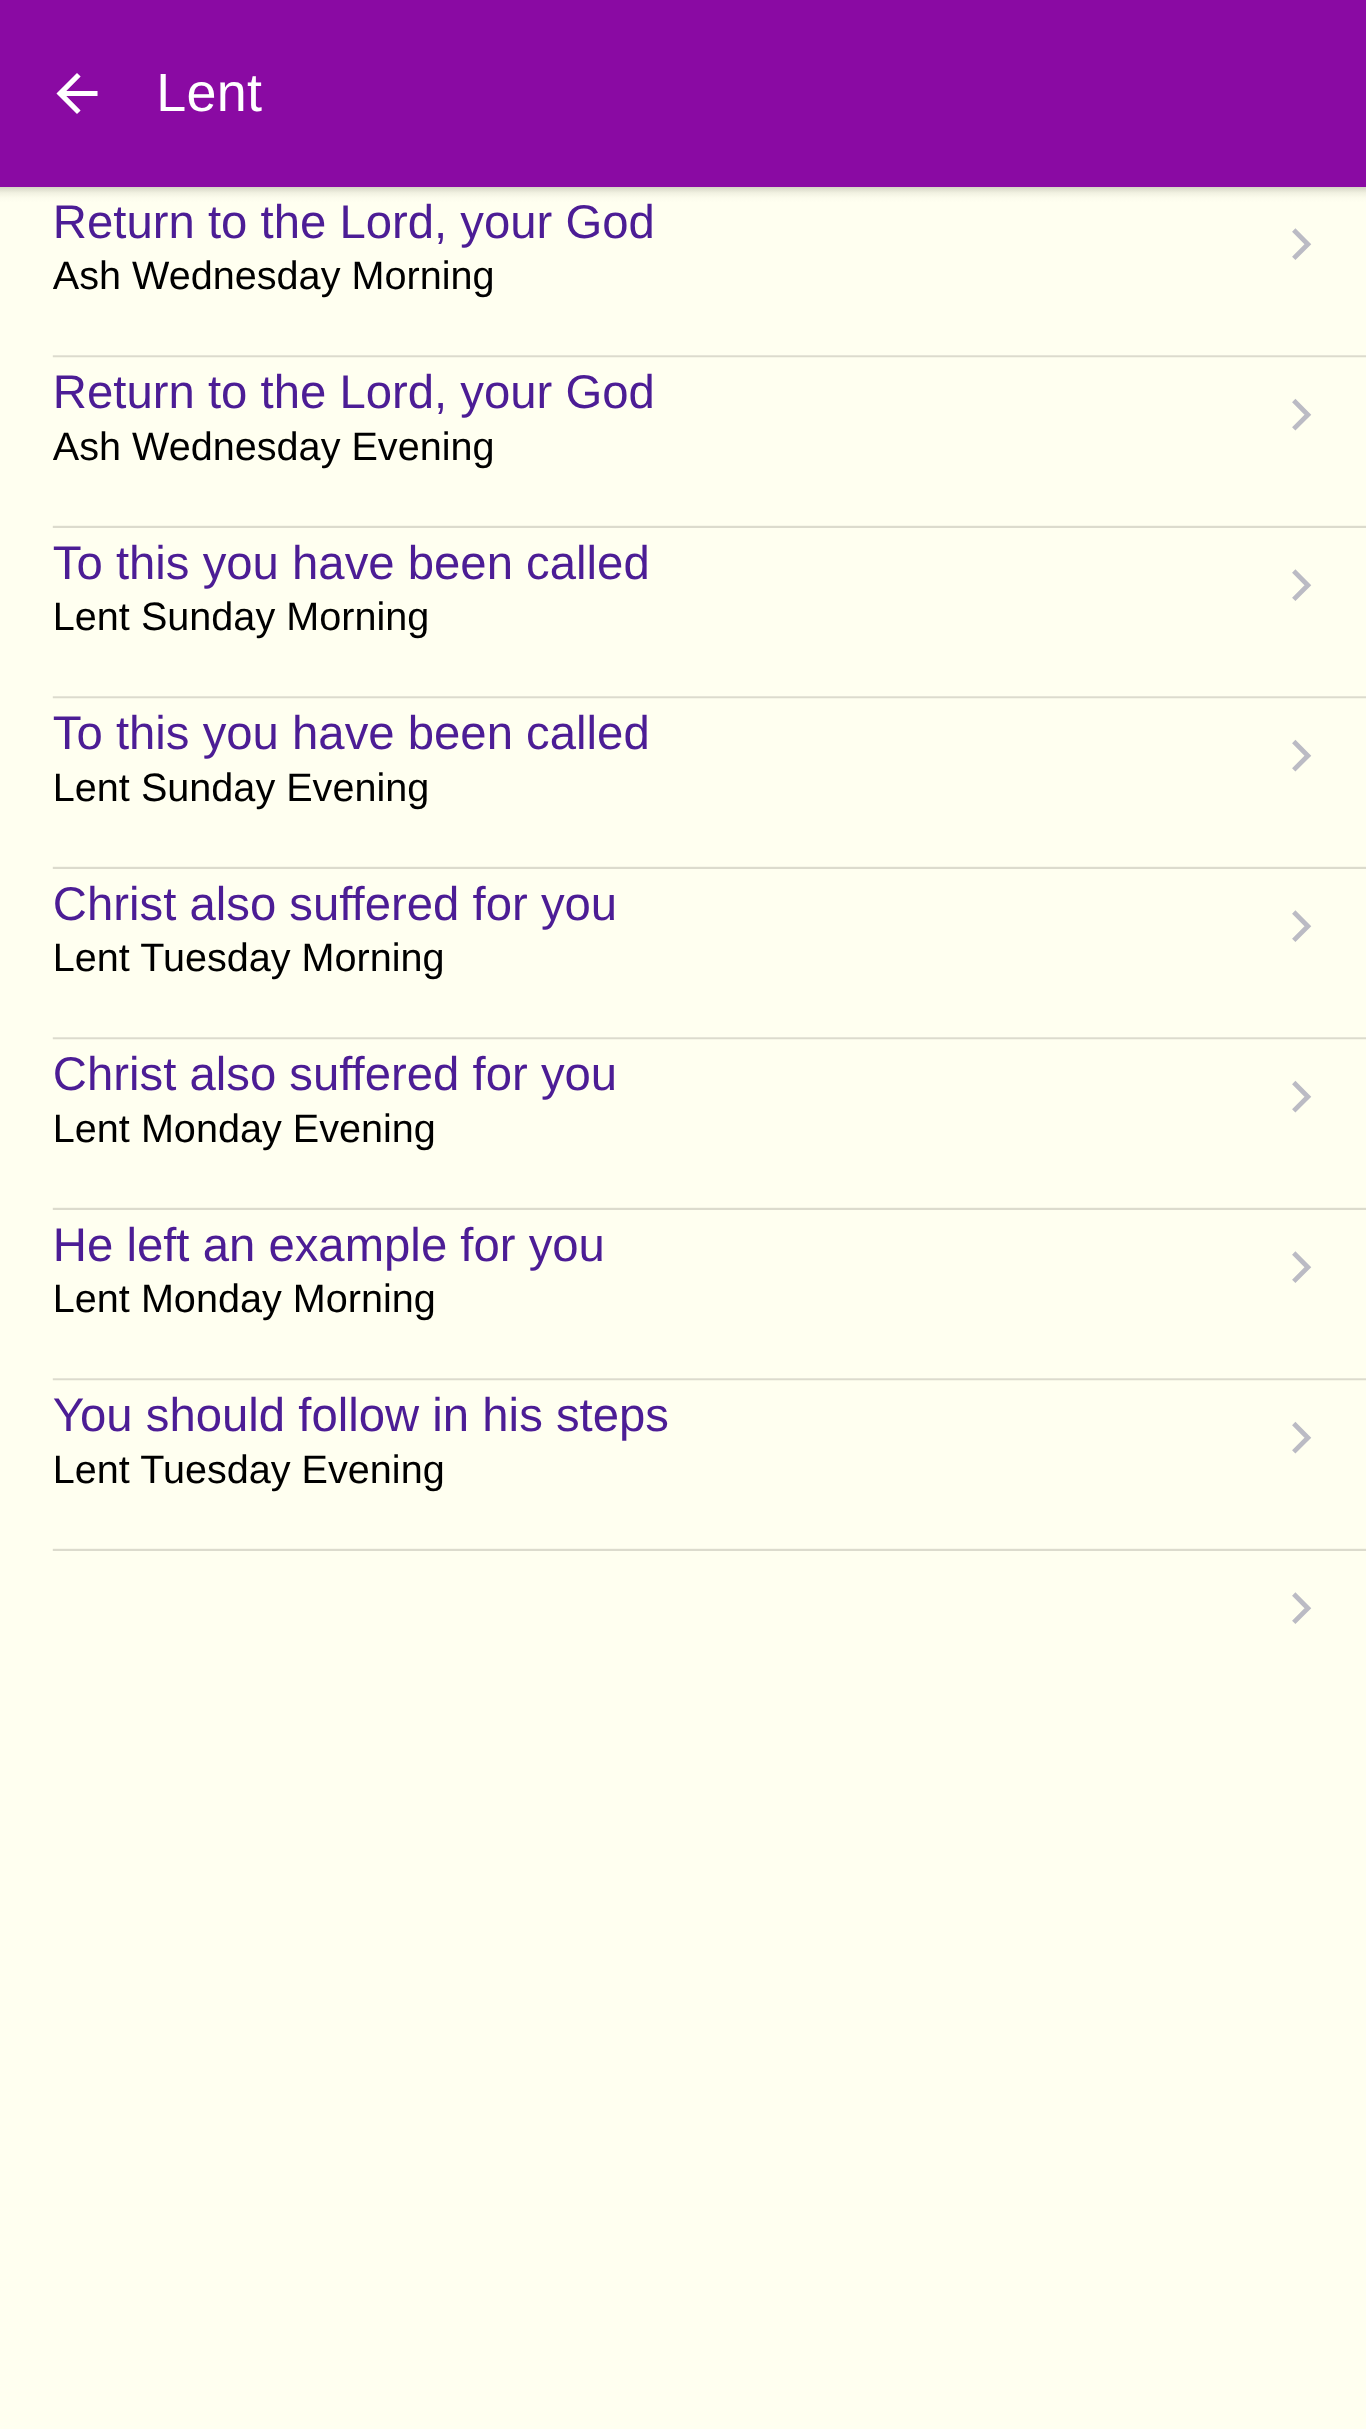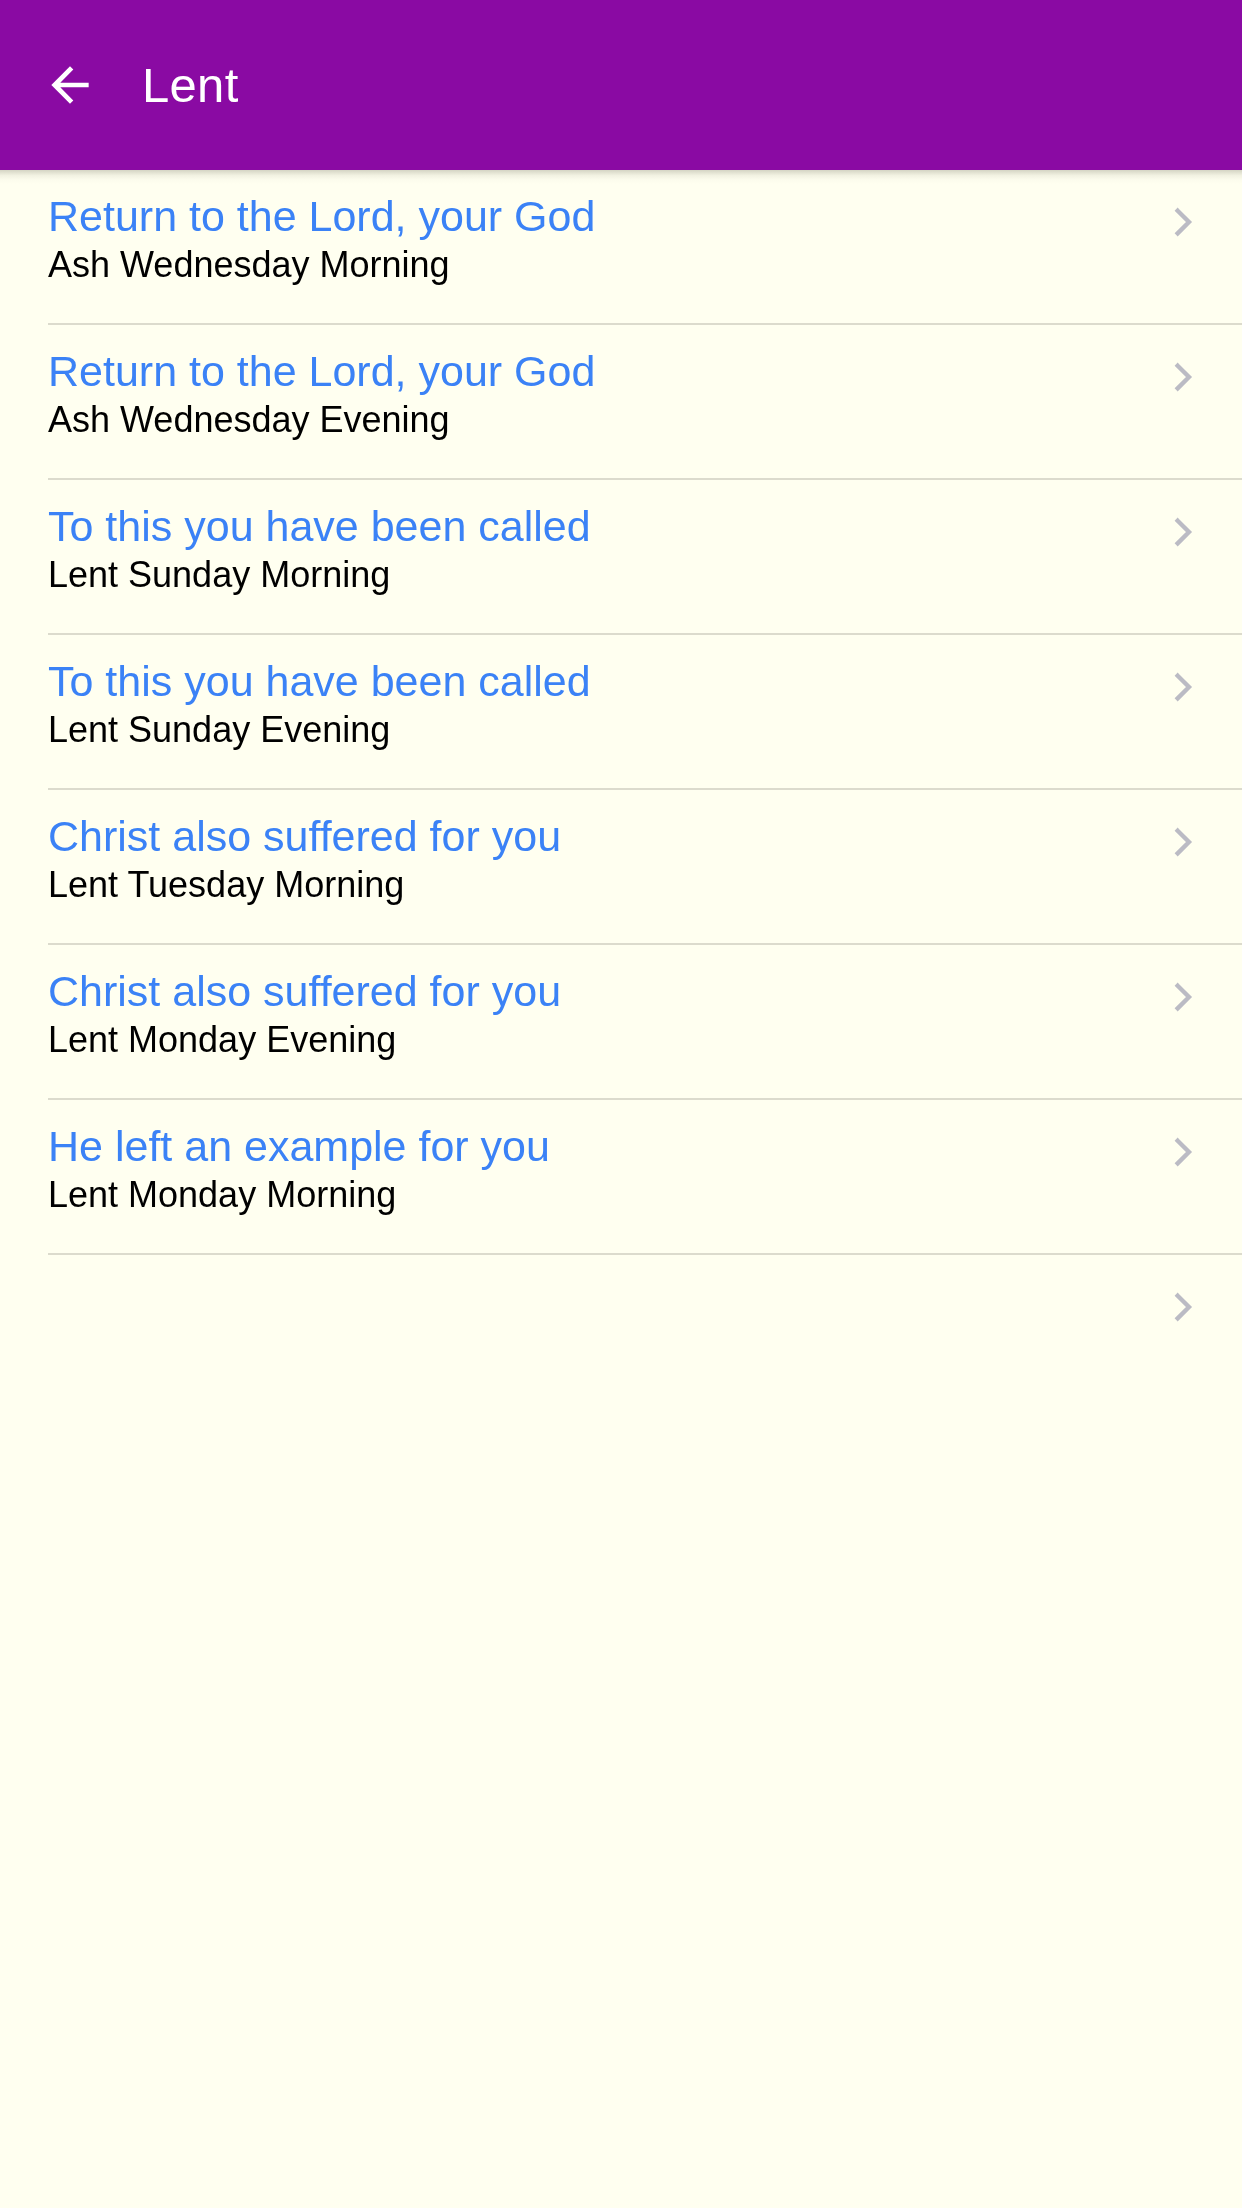--- a/index.html
+++ b/index.html
@@ -95,24 +95,24 @@
   }
 
   .row-text {
     position:absolute;
     left:48px;
     top:0;
     right:110px;
   }
 
   .row-title {
-    margin-top:22px;
+    margin-top:8px;
     font-size:43px;
     font-weight:400;
-    color:#3b82f6;
+    color:#4c1d95;
     line-height:1.12;
     white-space:nowrap;
     overflow:hidden;
   }
 
   .row-subtitle {
     margin-top:4px;
     font-size:36px;
     font-weight:400;
     color:#000000;
@@ -245,20 +245,32 @@
       <div class="row-subtitle">Lent Monday Morning</div>
     </div>
     <div class="row-chevron">
       <svg width="40" height="40" viewBox="0 0 24 24" aria-hidden="true">
         <path d="M8.8 5.2 L15.6 12 L8.8 18.8" fill="none" stroke="#BBBBC4" stroke-width="2.6" stroke-linecap="square" stroke-linejoin="miter"></path>
       </svg>
     </div>
     <div class="row-divider" style="background: rgb(220, 219, 205);"></div>
   </div>
 
+  <div class="row">
+    <div class="row-text">
+      <div class="row-title">You should follow in his steps</div>
+      <div class="row-subtitle">Lent Tuesday Evening</div>
+    </div>
+    <div class="row-chevron">
+      <svg width="40" height="40" viewBox="0 0 24 24" aria-hidden="true">
+        <path d="M8.8 5.2 L15.6 12 L8.8 18.8" fill="none" stroke="#BBBBC4" stroke-width="2.6" stroke-linecap="square" stroke-linejoin="miter"></path>
+      </svg>
+    </div>
+    <div class="row-divider" style="background: rgb(220, 219, 205);"></div>
+  </div>
 
 
   <div class="row">
     <div class="row-chevron">
       <svg width="40" height="40" viewBox="0 0 24 24" aria-hidden="true">
         <path d="M8.8 5.2 L15.6 12 L8.8 18.8" fill="none" stroke="#BBBBC4" stroke-width="2.6" stroke-linecap="square" stroke-linejoin="miter"></path>
       </svg>
     </div>
 
   </div>

